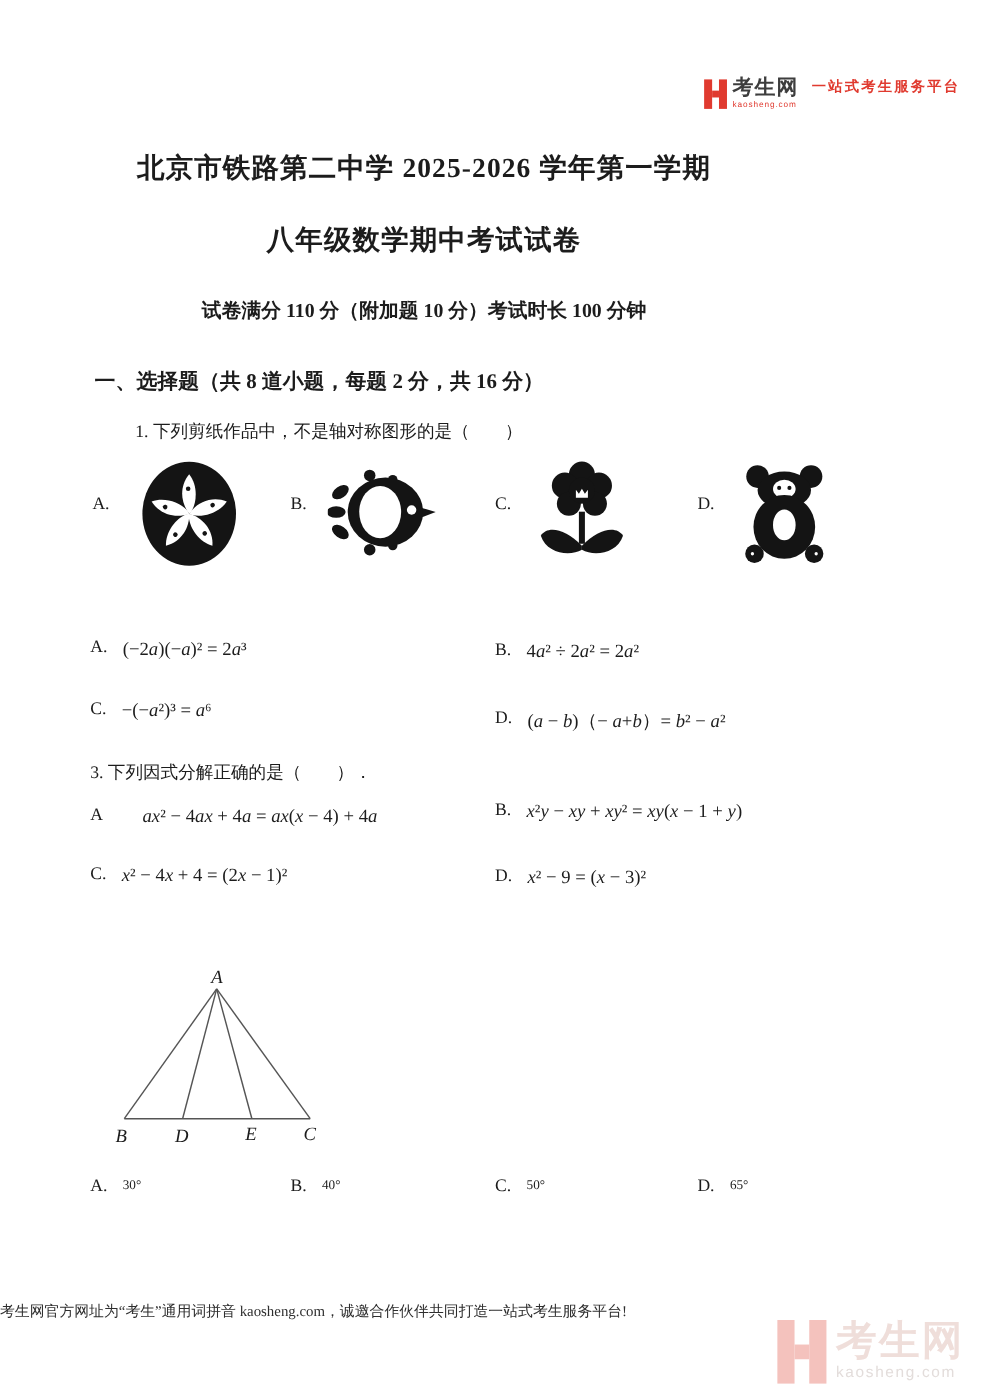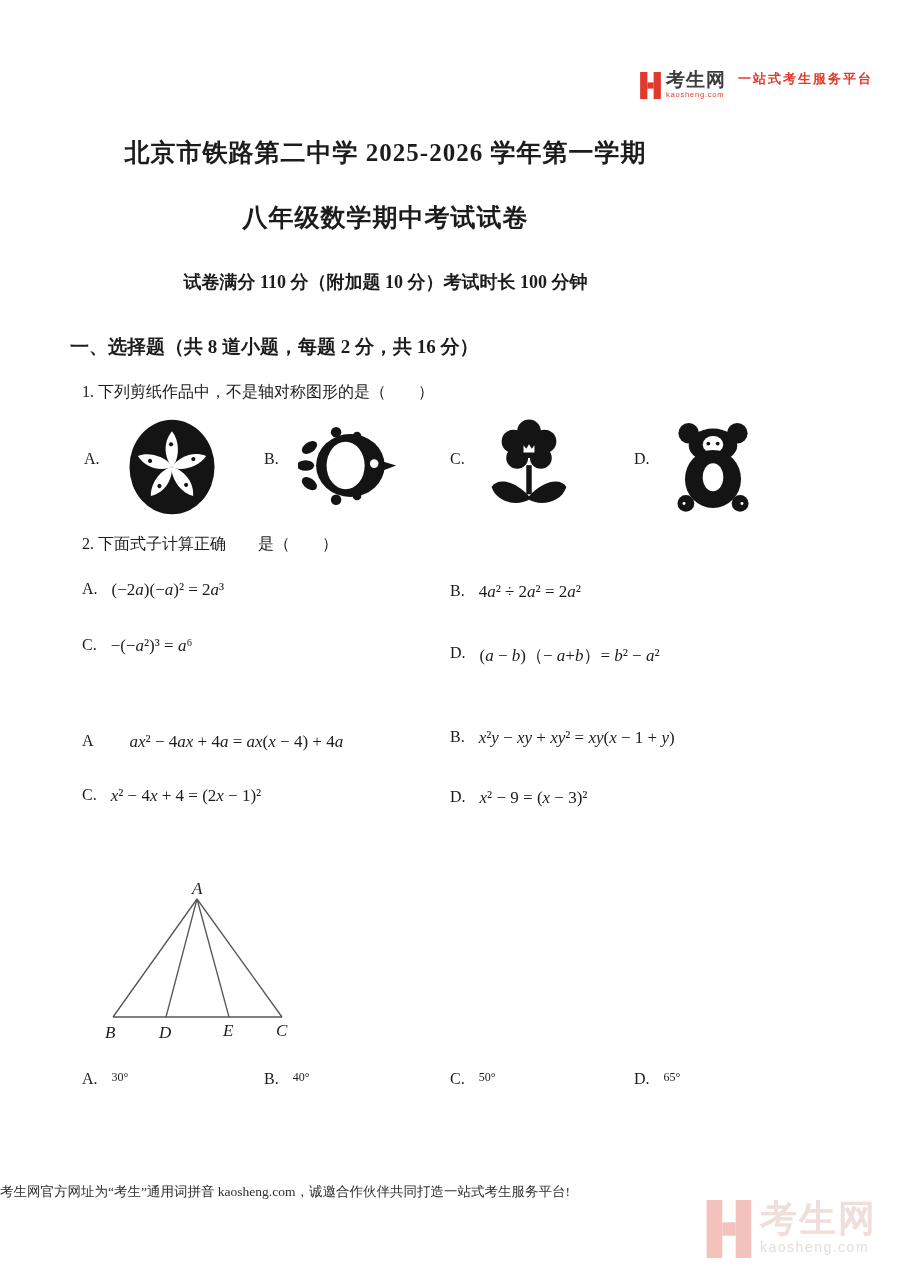--- a/index.html
+++ b/index.html
@@ -12,24 +12,24 @@
   .logo-icon{width:21px;height:27px;margin-top:2px;}
   .logo-textcol{margin-left:5px;line-height:1;}
   .logo-name{font-size:19px;font-weight:700;color:#3d3d3d;font-family:"Liberation Sans",sans-serif;letter-spacing:1px;}
   .logo-domain{font-size:7.5px;color:#e03a2f;letter-spacing:.8px;font-family:"Liberation Sans",sans-serif;margin-top:2px;}
   .logo-tagline{margin-left:12px;font-size:13px;font-weight:700;color:#e03a2f;letter-spacing:2px;white-space:nowrap;}
   
   .center-line{position:absolute;left:0;width:771px;text-align:center;}
   .title1{top:136px;font-size:25px;font-weight:700;letter-spacing:1px;}
   .title2{top:201px;font-size:25px;font-weight:700;letter-spacing:1px;}
   .subtitle{top:270px;font-size:18px;font-weight:700;}
-  .section-heading{position:absolute;left:70px;top:334px;font-size:19px;font-weight:700;}
+  .section-heading{position:absolute;left:86px;top:334px;font-size:19px;font-weight:700;}
   
   .stem{position:absolute;left:82px;font-size:16px;white-space:nowrap;}
-  .q1-stem{top:382px;}
+  .q1-stem{top:382px;margin-left:41px;}
   .q2-stem{top:534px;}
   .q3-stem{top:692px;}
   .q4-stem{top:842px;}
   .q5-stem{top:1114px;font-size:16px;}
   
   .opt{position:absolute;display:flex;align-items:flex-start;}
   .olabel{font-size:16px;margin-right:14px;}
   .gap-lg .olabel{margin-right:36px;}
   .formula{font-size:17px;white-space:nowrap;}
   .formula i{font-family:"Liberation Serif","DejaVu Serif",serif;}
@@ -137,38 +137,38 @@
     <circle cx="41" cy="26" r="2" fill="#141414"></circle>
     <circle cx="51" cy="26" r="2" fill="#141414"></circle>
     <ellipse cx="46" cy="64" rx="30" ry="31" fill="#141414"></ellipse>
     <ellipse cx="46" cy="62" rx="11" ry="15" fill="#ffffff"></ellipse>
     <circle cx="17" cy="90" r="9" fill="#141414"></circle>
     <circle cx="75" cy="90" r="9" fill="#141414"></circle>
     <circle cx="15" cy="90" r="1.6" fill="#ffffff"></circle>
     <circle cx="77" cy="90" r="1.6" fill="#ffffff"></circle>
   </svg>
 
-  <div class="stem q2-stem">2. 下面式子计算正确　　是（　　）</div>
   <div class="opt" style="left:82px;top:580px">
     <span class="olabel">A.</span>
     <span class="formula">(−2<i>a</i>)(−<i>a</i>)² = 2<i>a</i>³</span>
   </div>
   <div class="opt" style="left:450px;top:582px">
     <span class="olabel">B.</span>
     <span class="formula">4<i>a</i>² ÷ 2<i>a</i>² = 2<i>a</i>²</span>
   </div>
   <div class="opt" style="left:82px;top:636px">
     <span class="olabel">C.</span>
     <span class="formula">−(−<i>a</i>²)³ = <i>a</i>⁶</span>
   </div>
   <div class="opt" style="left:450px;top:644px">
     <span class="olabel">D.</span>
     <span class="formula">(<i>a</i> − <i>b</i>)（− <i>a</i>+<i>b</i>）= <i>b</i>² − <i>a</i>²</span>
   </div>
 
+  <div class="stem q3-stem">3. 下列因式分解正确的是（　　）．</div>
   <div class="opt gap-lg" style="left:82px;top:732px">
     <span class="olabel">A</span>
     <span class="formula"><i>ax</i>² − 4<i>ax</i> + 4<i>a</i> = <i>ax</i>(<i>x</i> − 4) + 4<i>a</i></span>
   </div>
   <div class="opt" style="left:450px;top:728px">
     <span class="olabel">B.</span>
     <span class="formula"><i>x</i>²<i>y</i> − <i>xy</i> + <i>xy</i>² = <i>xy</i>(<i>x</i> − 1 + <i>y</i>)</span>
   </div>
   <div class="opt" style="left:82px;top:786px">
     <span class="olabel">C.</span>

